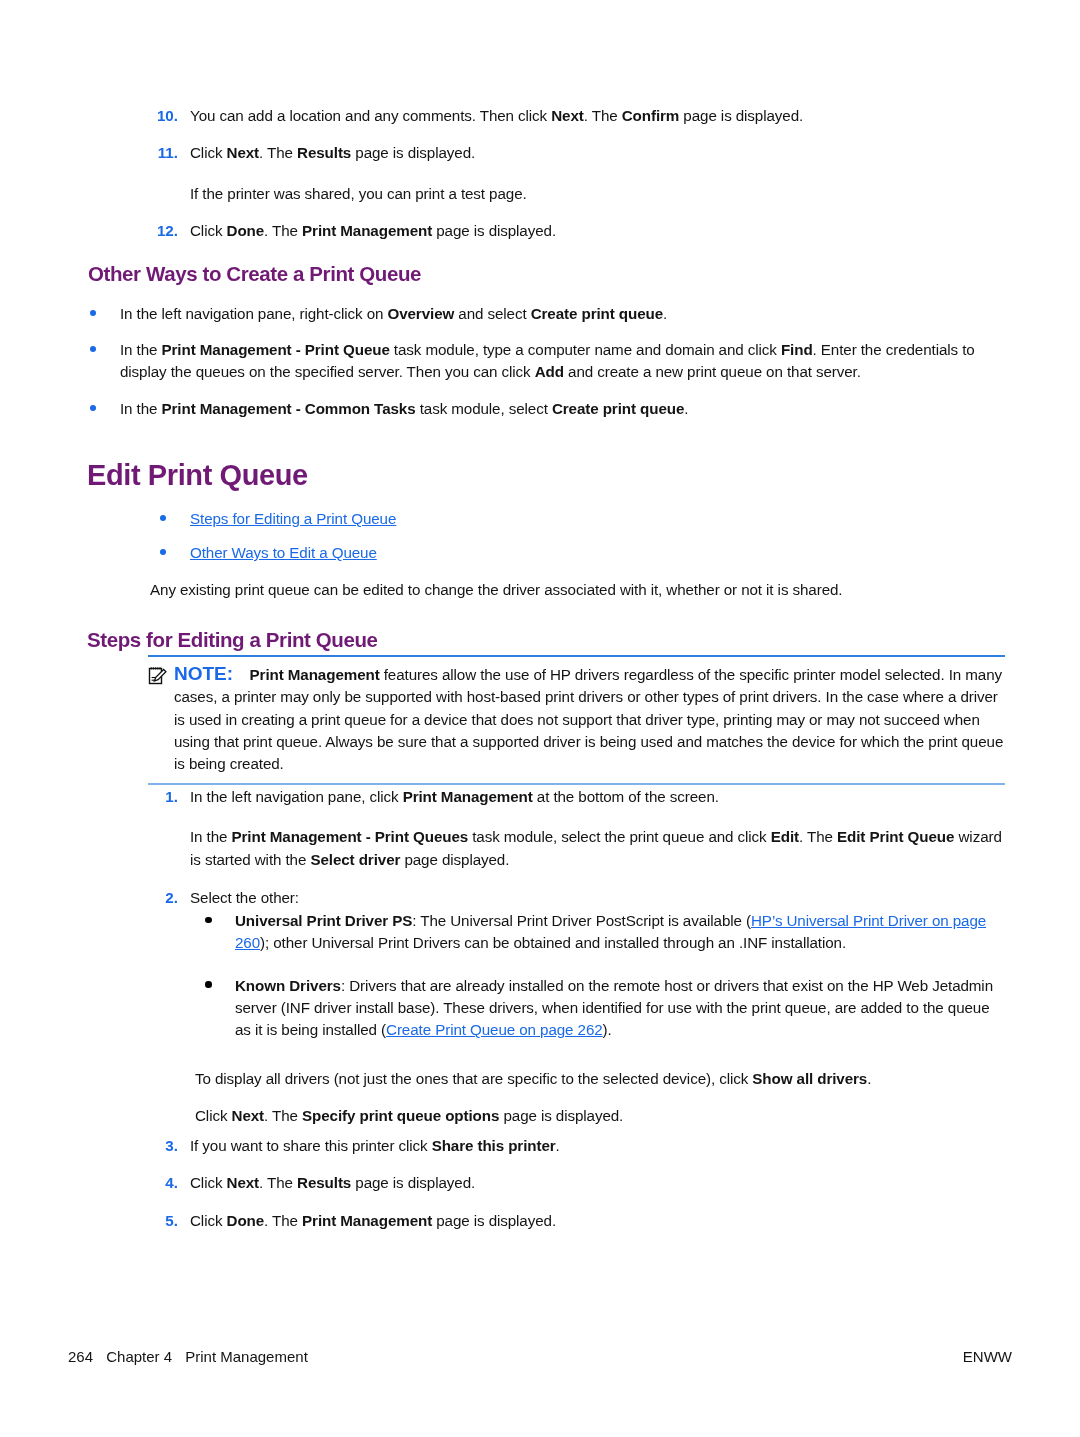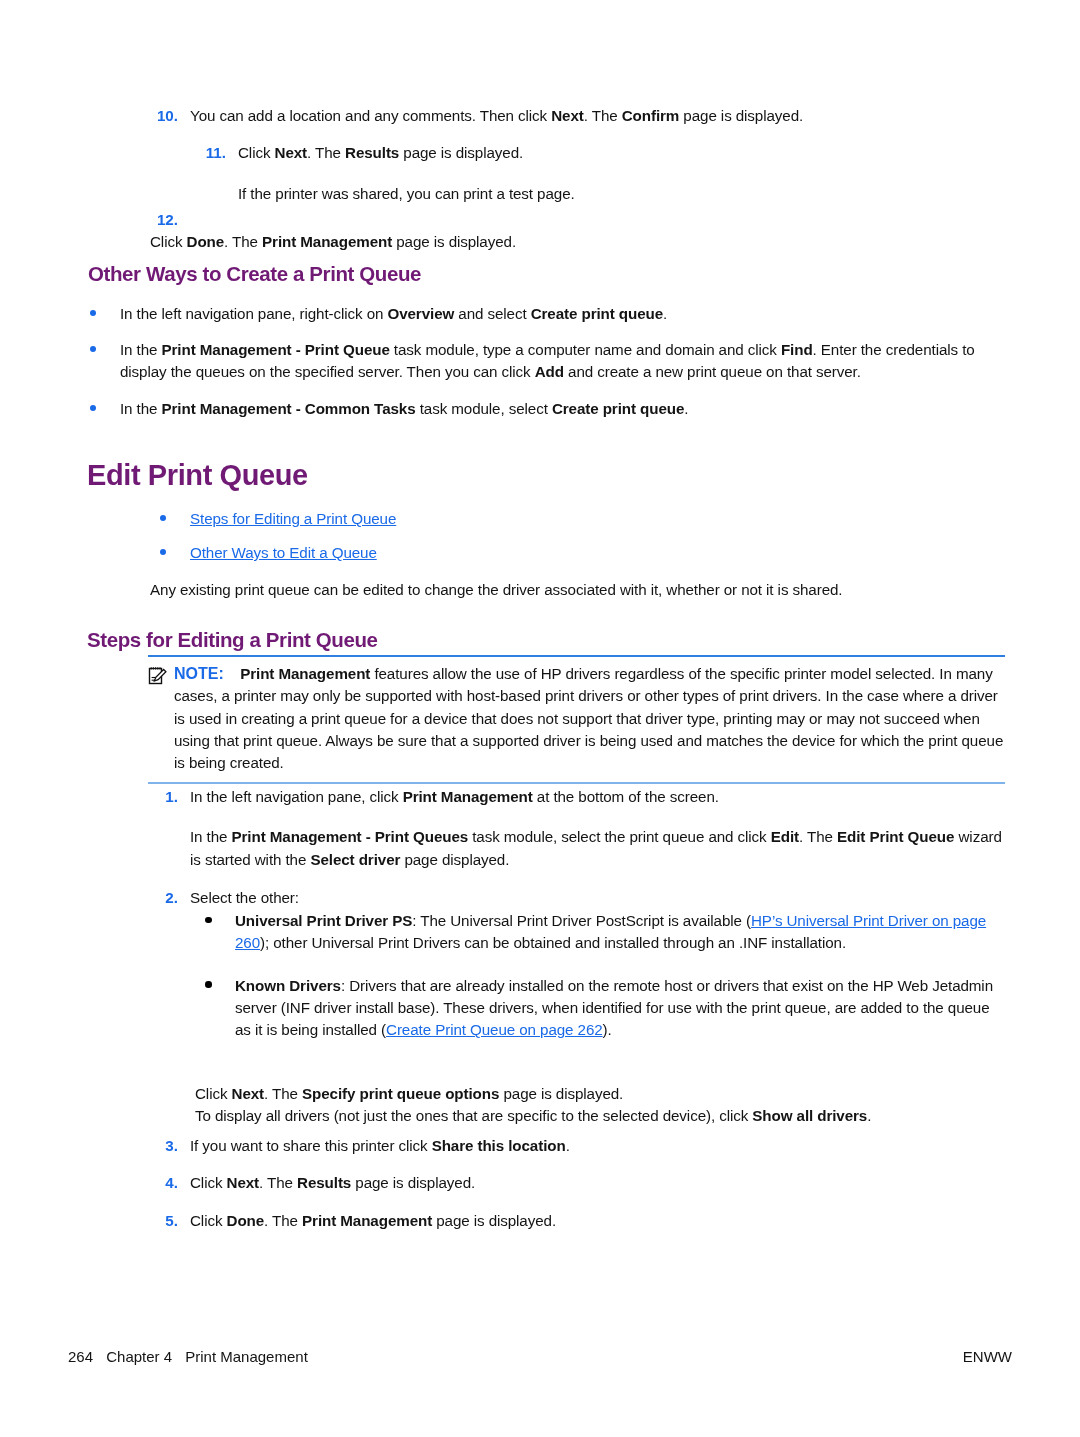--- a/index.html
+++ b/index.html
@@ -107,21 +107,21 @@
     align-items: flex-start;
   }
   .note-icon {
     width: 26px;
     min-width: 26px;
     padding-top: 2px;
   }
   .note-label {
     color: #1a6ae8;
     font-weight: bold;
-    font-size: 16px;
+    font-size: 19px;
   }
 
   
   .footer {
     position: absolute;
     left: 68px;
     right: 68px;
     top: 1348px;
     display: flex;
     justify-content: space-between;
@@ -137,28 +137,28 @@
 <div class="page">
 
   <div style="position:absolute; left:150px; top:105px; width:855px;">
     <div id="steps-continued">
         <div class="num-item">
           <div class="num-marker">10.</div>
           <div class="num-body">
             <div class="body-text"><span>You can add a location and any comments. Then click </span><span style="font-weight: bold;">Next</span><span>. The </span><span style="font-weight: bold;">Confirm</span><span> page is displayed.</span></div>
           </div>
         </div>
-        <div class="num-item" style="margin-top: 15px; margin-left: 48px;">
+        <div class="num-item" style="margin-top: 15px;">
           <div class="num-marker">11.</div>
           <div class="num-body">
             <div class="body-text"><span>Click </span><span style="font-weight: bold;">Next</span><span>. The </span><span style="font-weight: bold;">Results</span><span> page is displayed.</span></div>
             <div class="body-text" style="margin-top: 18px;"><span>If the printer was shared, you can print a test page.</span></div>
           </div>
         </div>
-        <div class="num-item" style="margin-top: 4px; flex-direction: column;">
+        <div class="num-item" style="margin-top: 15px;">
           <div class="num-marker">12.</div>
           <div class="num-body">
             <div class="body-text"><span>Click </span><span style="font-weight: bold;">Done</span><span>. The </span><span style="font-weight: bold;">Print Management</span><span> page is displayed.</span></div>
           </div>
         </div>
       </div>
   </div>
 
   <div style="position:absolute; left:80px; top:255px; width:925px;">
     <div class="h1" style="font-size:20.5px;">Other Ways to Create a Print Queue</div>
@@ -251,31 +251,31 @@
         </div>
         <div class="bul-item" style="margin-top: 20px;">
           <div class="bul-marker dark"><span class="dot"></span></div>
           <div class="bul-body body-text"><span style="font-weight: bold;">Known Drivers</span><span>: Drivers that are already installed on the remote host or drivers that exist on the HP Web Jetadmin server (INF driver install base). These drivers, when identified for use with the print queue, are added to the queue as it is being installed (</span><span class="link">Create Print Queue on page 262</span><span>).</span></div>
         </div>
       </div>
   </div>
 
   <div style="position:absolute; left:195px; top:1068px; width:810px;">
     <div id="after-drivers">
+        <div class="body-text"><span>To display all drivers (not just the ones that are specific to the selected device), click </span><span style="font-weight: bold;">Show all drivers</span><span>.</span></div>
         <div class="body-text" style="margin-top: 15px;"><span>Click </span><span style="font-weight: bold;">Next</span><span>. The </span><span style="font-weight: bold;">Specify print queue options</span><span> page is displayed.</span></div>
-        <div class="body-text"><span>To display all drivers (not just the ones that are specific to the selected device), click </span><span style="font-weight: bold;">Show all drivers</span><span>.</span></div>
       </div>
   </div>
 
   <div style="position:absolute; left:150px; top:1135px; width:855px;">
     <div id="edit-steps-bottom">
         <div class="num-item">
           <div class="num-marker">3.</div>
           <div class="num-body">
-            <div class="body-text"><span>If you want to share this printer click </span><span style="font-weight: bold;">Share this location</span><span>.</span></div>
+            <div class="body-text"><span>If you want to share this printer click </span><span style="font-weight: bold;">Share this printer</span><span>.</span></div>
           </div>
         </div>
         <div class="num-item" style="margin-top: 15px;">
           <div class="num-marker">4.</div>
           <div class="num-body">
             <div class="body-text"><span>Click </span><span style="font-weight: bold;">Next</span><span>. The </span><span style="font-weight: bold;">Results</span><span> page is displayed.</span></div>
           </div>
         </div>
         <div class="num-item" style="margin-top: 15px;">
           <div class="num-marker">5.</div>

